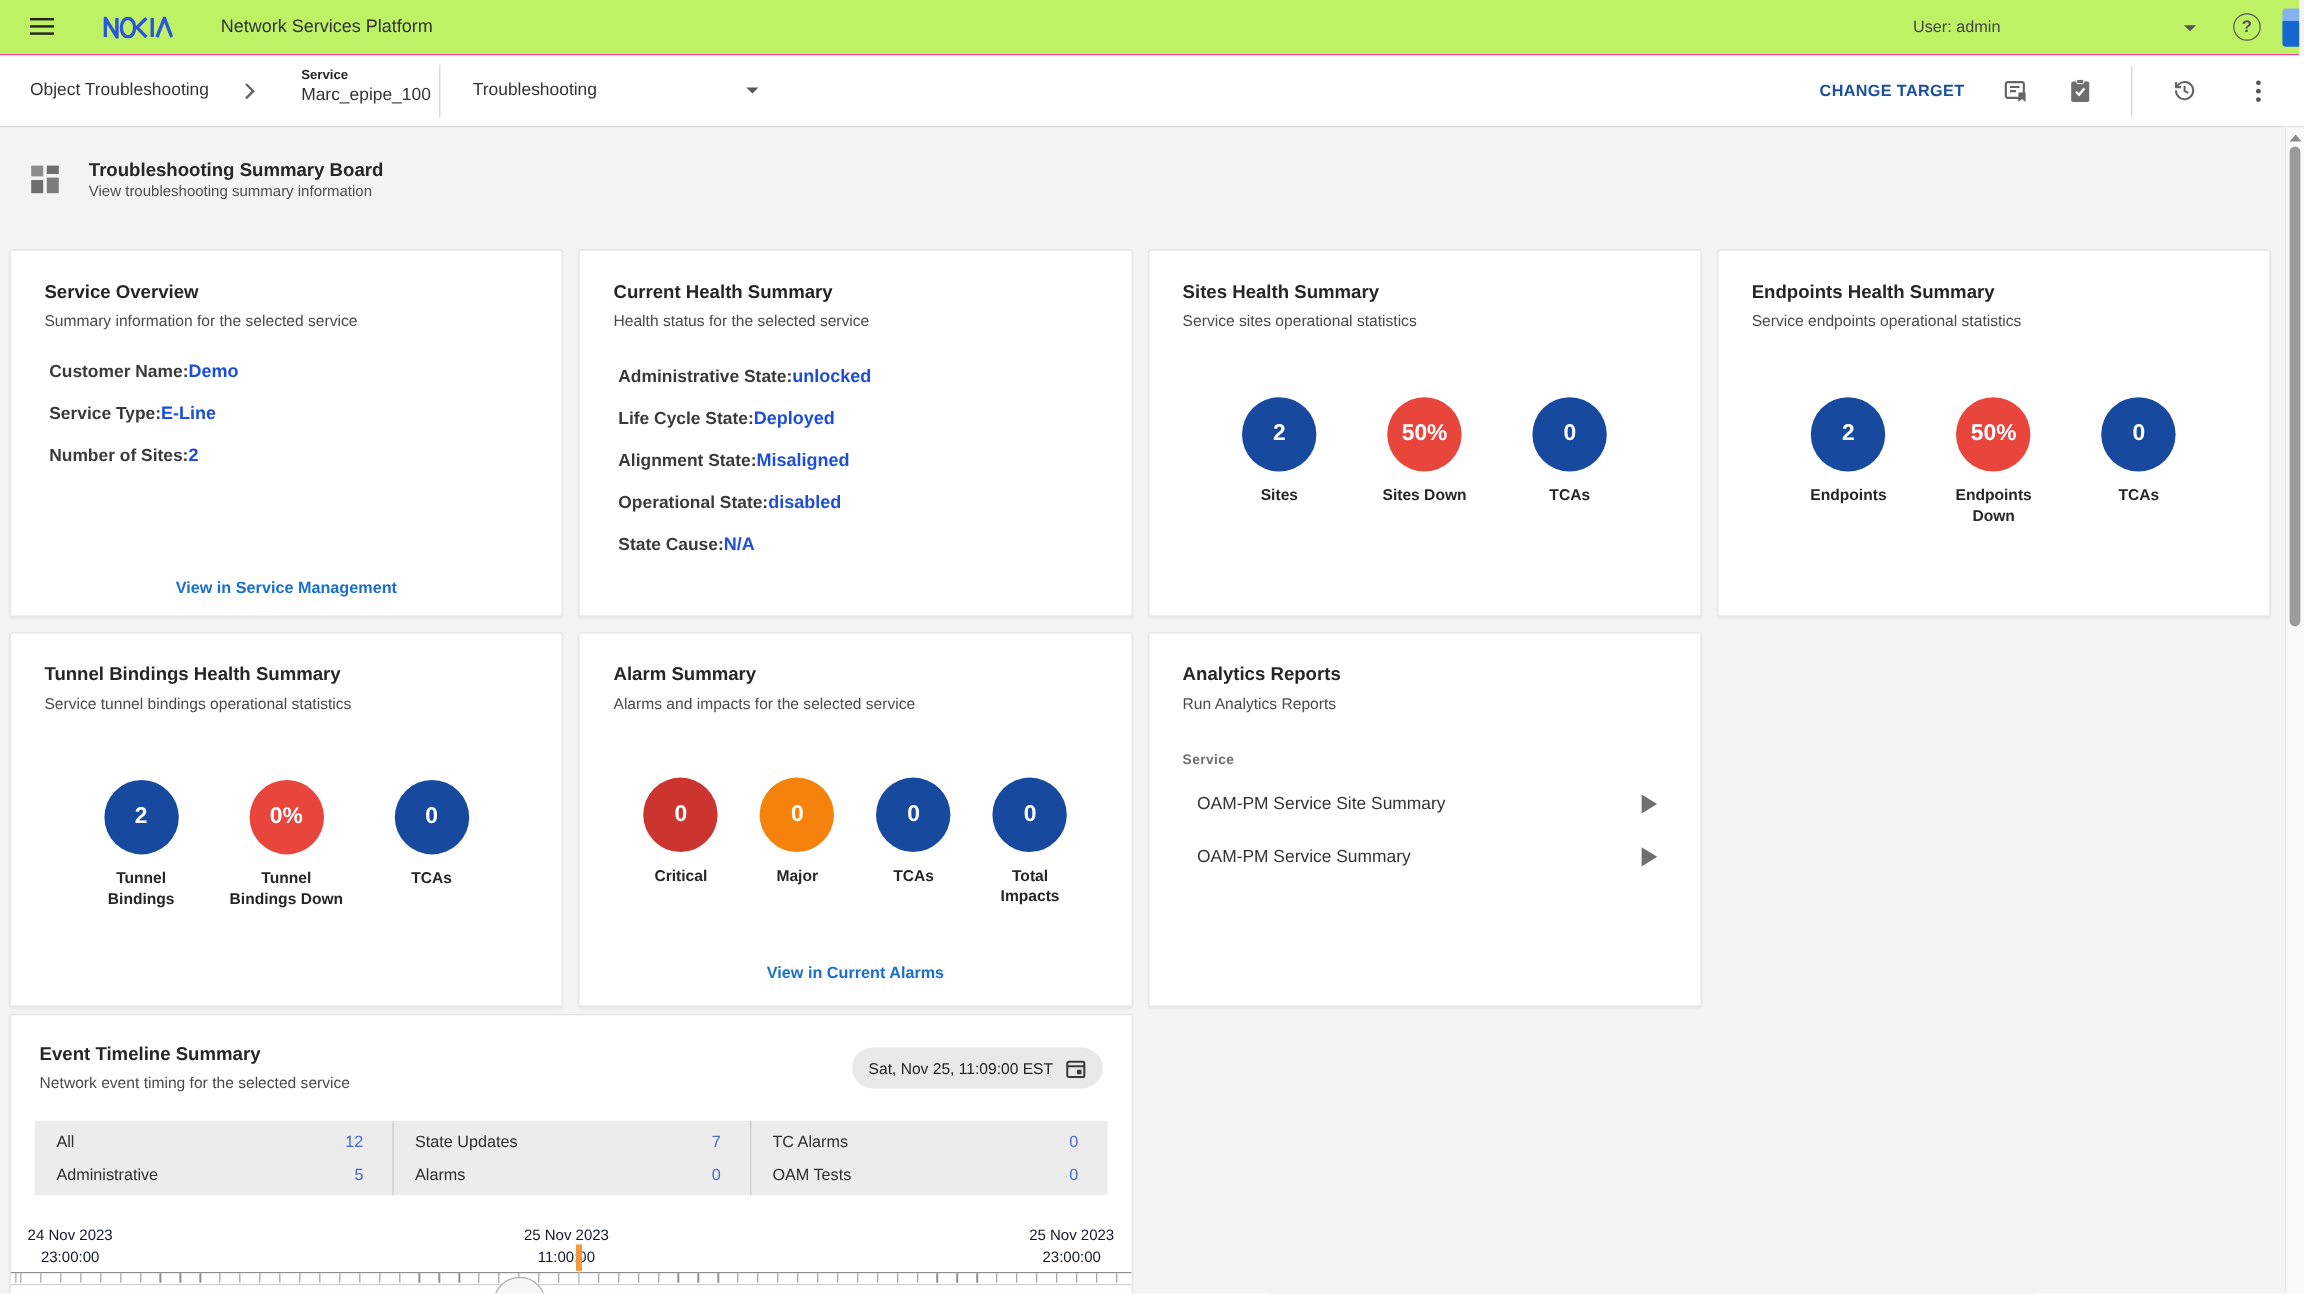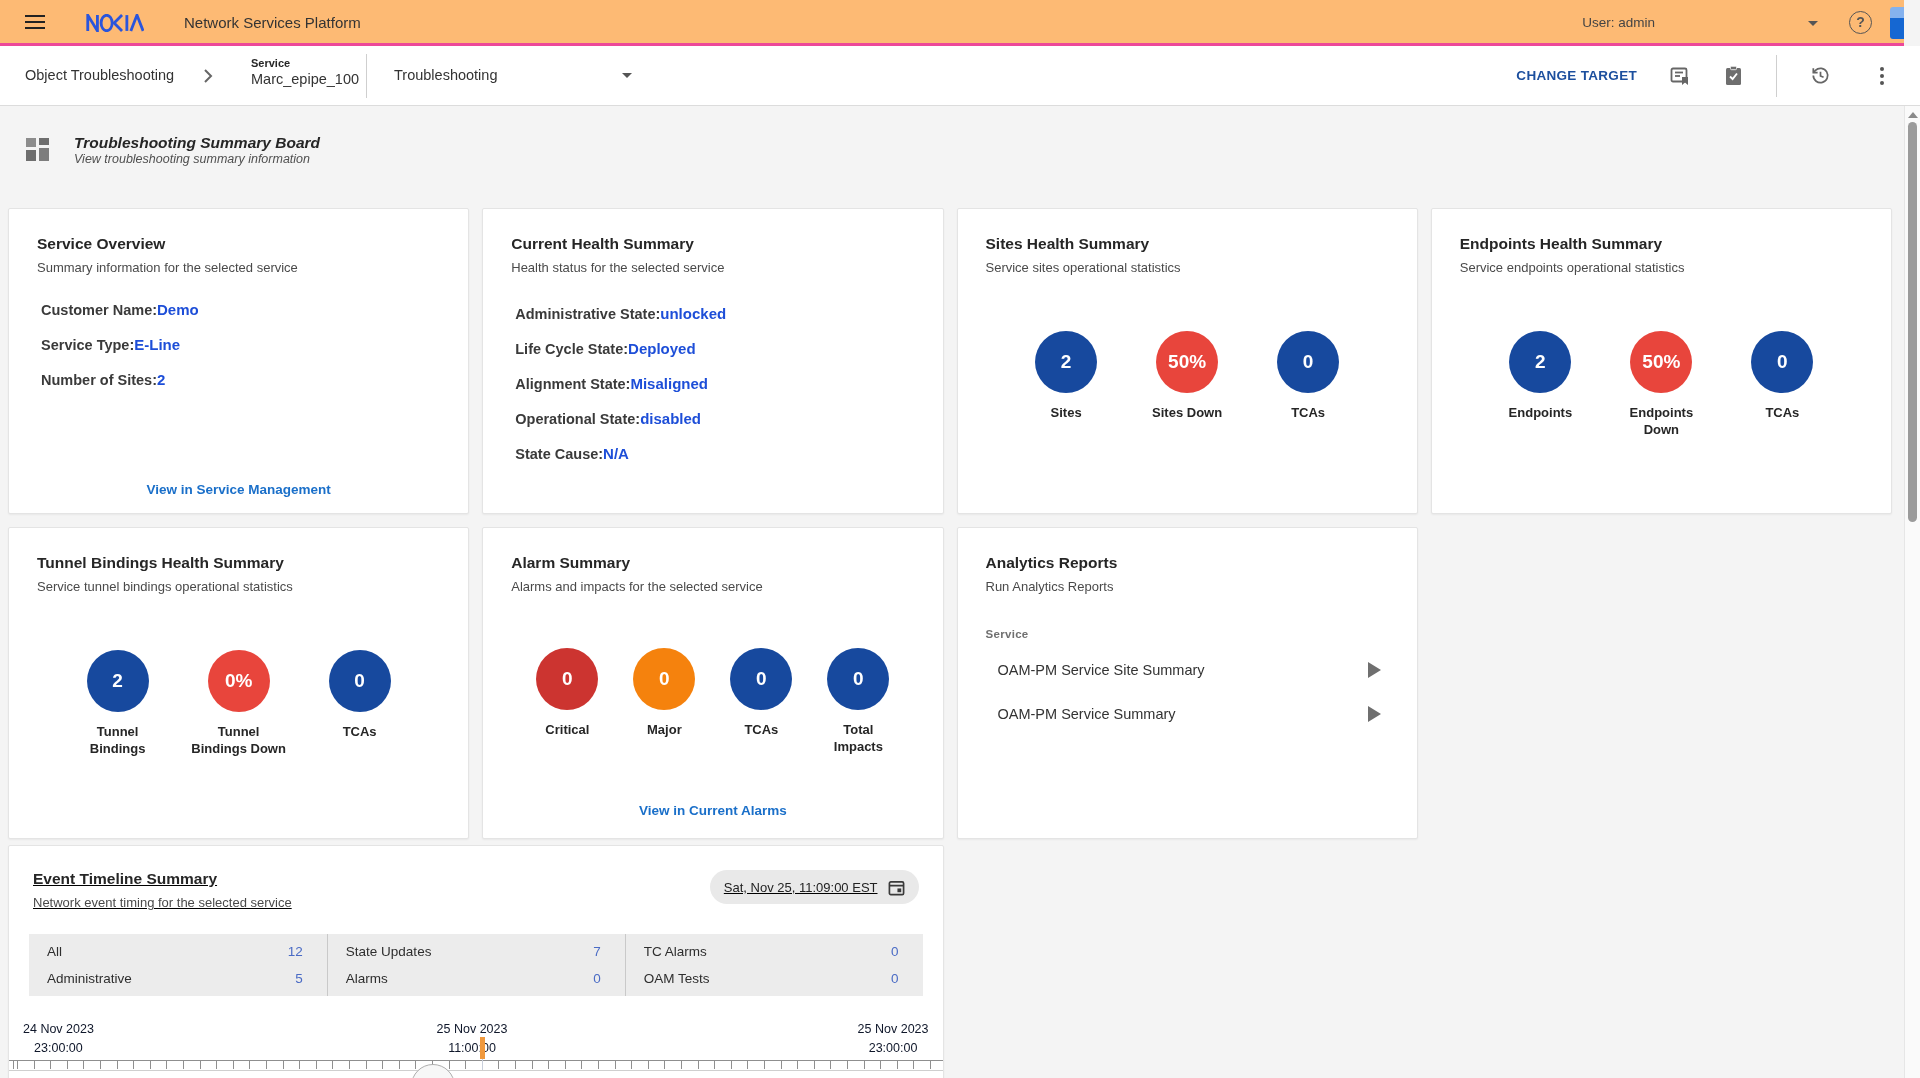--- a/index.html
+++ b/index.html
@@ -1,21 +1,21 @@
 <!DOCTYPE html>
 <html><head>
 <meta charset="utf-8">
 <style>
   * { box-sizing: border-box; margin: 0; padding: 0; }
   html, body { margin: 0; padding: 0; }
   body { font-family: "Liberation Sans", sans-serif; }
   .screen { position: relative; width: 1920px; height: 1078px; background: #F4F4F4; overflow: hidden; }
 
   
-  .app-header { position: absolute; top: 0; left: 0; right: 16px; height: 46px; background: #fdba74; border-bottom: 3px solid #ec4899; z-index: 6; }
+  .app-header { position: absolute; top: 0; left: 0; right: 4px; height: 46px; background: #bef264; border-bottom: 1px solid #ec4899; z-index: 6; }
   .hamburger { position: absolute; left: 25px; top: 15px; width: 20px; height: 16px; cursor: pointer; }
   .hamburger span { display: block; width: 20px; height: 2.4px; background: #222; margin-bottom: 3.6px; }
   .logo { position: absolute; left: 86px; top: 14px; }
   .product-name { position: absolute; left: 184px; top: 0; height: 46px; line-height: 46px; font-size: 15px; color: #333; }
   .user-menu { position: absolute; right: 249px; top: 0; height: 46px; line-height: 46px; font-size: 13.5px; color: #444; cursor: pointer; }
   .user-caret { position: absolute; right: 86px; top: 21px; width: 0; height: 0; border-left: 5px solid transparent; border-right: 5px solid transparent; border-top: 5px solid #555; cursor: pointer; }
   .help-btn { position: absolute; right: 32px; top: 11px; width: 23px; height: 23px; border: 1.6px solid #555; border-radius: 50%; text-align: center; line-height: 20px; font-size: 14px; color: #555; font-weight: bold; cursor: pointer; }
   .corner-badge { position: absolute; right: 0; top: 7px; width: 14px; height: 32px; border-radius: 3px 0 0 3px; background: linear-gradient(#85B2EE 0 34%, #1567D2 34% 100%); }
 
   
@@ -30,21 +30,21 @@
   .view-caret { position: absolute; right: 4px; top: 27px; width: 0; height: 0; border-left: 5px solid transparent; border-right: 5px solid transparent; border-top: 5px solid #555; }
   .tb-right { position: absolute; right: 32px; top: 0; height: 59px; display: flex; align-items: center; }
   .change-target { font-size: 13.5px; font-weight: bold; color: #1C4F9E; letter-spacing: 0.3px; cursor: pointer; }
   .tb-icon { margin-left: 32px; cursor: pointer; display: flex; align-items: center; }
   .tb-divider2 { width: 1px; height: 42px; background: #CFCFCF; margin-left: 32px; }
   .kebab { margin-left: 44px; cursor: pointer; padding: 4px; }
   .kebab i { display: block; width: 4px; height: 4px; border-radius: 50%; background: #555; margin: 3px auto; }
 
   
   .content { position: absolute; top: 106px; left: 0; right: 0; bottom: 0; }
-  .page-header { margin: 28px 0 0 25px; display: flex; gap: 24px; align-items: flex-start; height: 38px; font-style: italic; }
+  .page-header { margin: 28px 0 0 25px; display: flex; gap: 24px; align-items: flex-start; height: 38px; }
   .ph-text .ph-title { font-size: 15.5px; font-weight: bold; color: #262626; }
   .ph-text .ph-sub { font-size: 12.5px; color: #4F4F4F; margin-top: 0; }
 
   
   .grid { margin: 36px 28px 0 8px; display: grid; grid-template-columns: repeat(4, 1fr); gap: 13px; }
   .grid.row2 { margin-top: 13px; }
   .grid.row3 { margin-top: 6px; }
   .card { background: #FFF; border: 1px solid #E4E4E4; border-radius: 2px; position: relative; box-shadow: 0 1px 2px rgba(0,0,0,0.05); }
   .grid .card { height: 306px; }
   .grid.row2 .card { height: 312px; }
@@ -72,21 +72,21 @@
   .c-orange { background: #F5820D; }
   .stat-label { margin-top: 12px; font-size: 13px; font-weight: bold; color: #262626; text-align: center; line-height: 1.3; }
 
   .section-label { margin: 34px 28px 0; font-size: 11.5px; font-weight: bold; color: #707070; letter-spacing: 0.3px; }
   .report-rows { margin-top: 8px; }
   .report-row { margin: 0 26px 0 40px; height: 44px; display: flex; align-items: center; justify-content: space-between; font-size: 14.5px; color: #333; cursor: pointer; }
   .play-icon { width: 0; height: 0; border-left: 13px solid #6F6F6F; border-top: 8px solid transparent; border-bottom: 8px solid transparent; margin-right: 10px; }
 
   
   .event-card { grid-column: span 2; height: 245px !important; overflow: hidden; }
-  .event-head { display: flex; justify-content: space-between; align-items: flex-start; padding: 24px 24px 0 24px; text-decoration: underline; }
+  .event-head { display: flex; justify-content: space-between; align-items: center; padding: 24px 24px 0 24px; }
   .eh-title { font-size: 15.5px; font-weight: bold; color: #262626; }
   .eh-sub { font-size: 13px; color: #4A4A4A; margin-top: 7px; }
   .date-pill { display: flex; align-items: center; gap: 10px; background: #E9E9E9; border-radius: 17px; padding: 0 14px; height: 34px; font-size: 13px; color: #222; cursor: pointer; }
   .band { margin: 24px 20px 0; height: 62px; background: #ECECEC; display: grid; grid-template-columns: 1fr 1fr 1fr; }
   .band-col { padding: 10px 24px 10px 18px; display: flex; flex-direction: column; justify-content: space-between; }
   .band-col + .band-col { border-left: 1px solid #C9C9C9; }
   .band-item { display: flex; justify-content: space-between; font-size: 13.5px; color: #2E2E2E; cursor: pointer; }
   .band-item .cnt { color: #4A6BC5; }
   .axis { position: relative; margin-top: 24px; height: 38px; font-size: 12.5px; color: #0f172a; line-height: 1.55; }
   .axis-left { position: absolute; left: 14px; text-align: center; }

